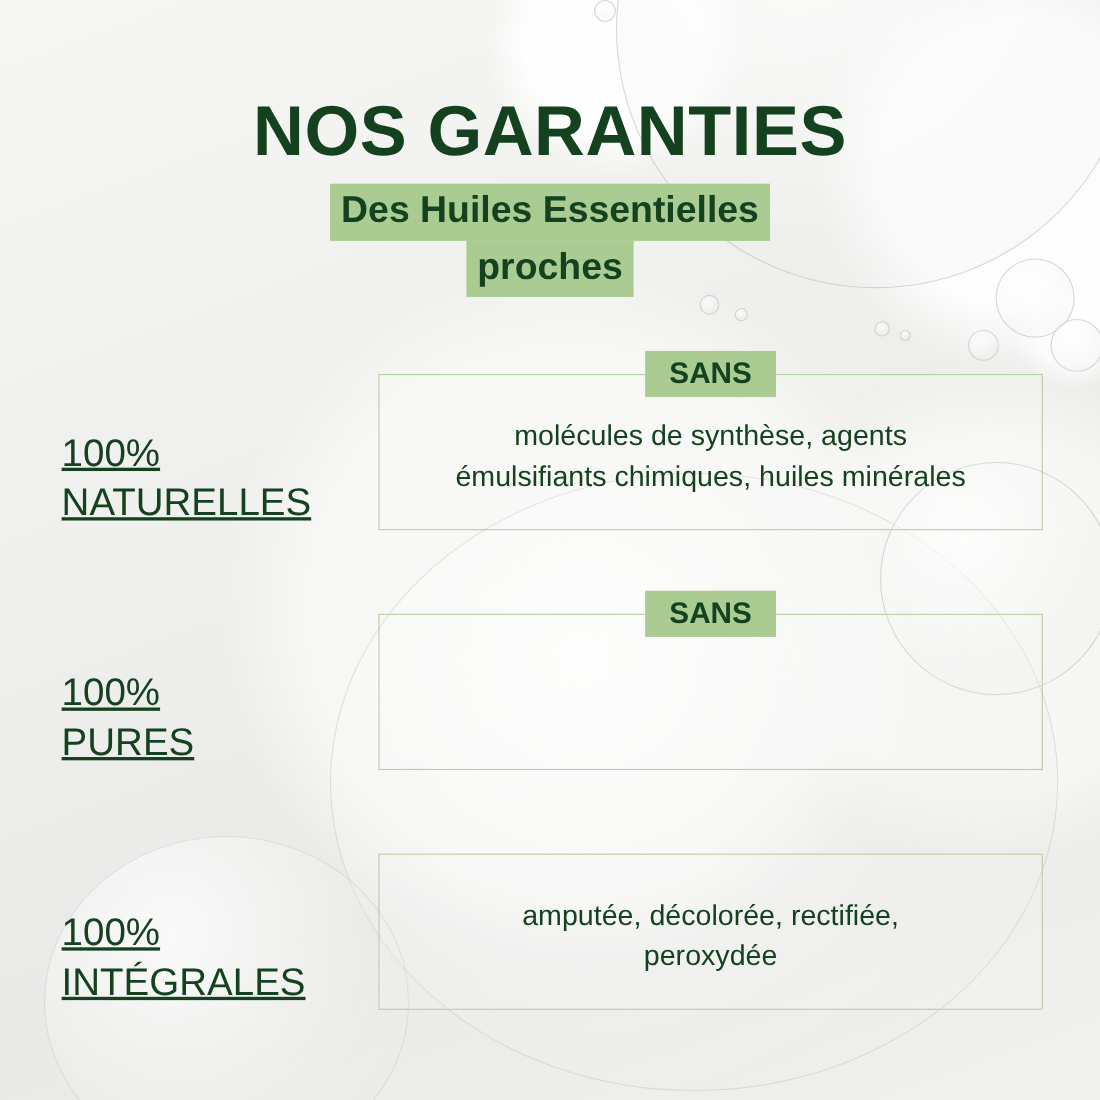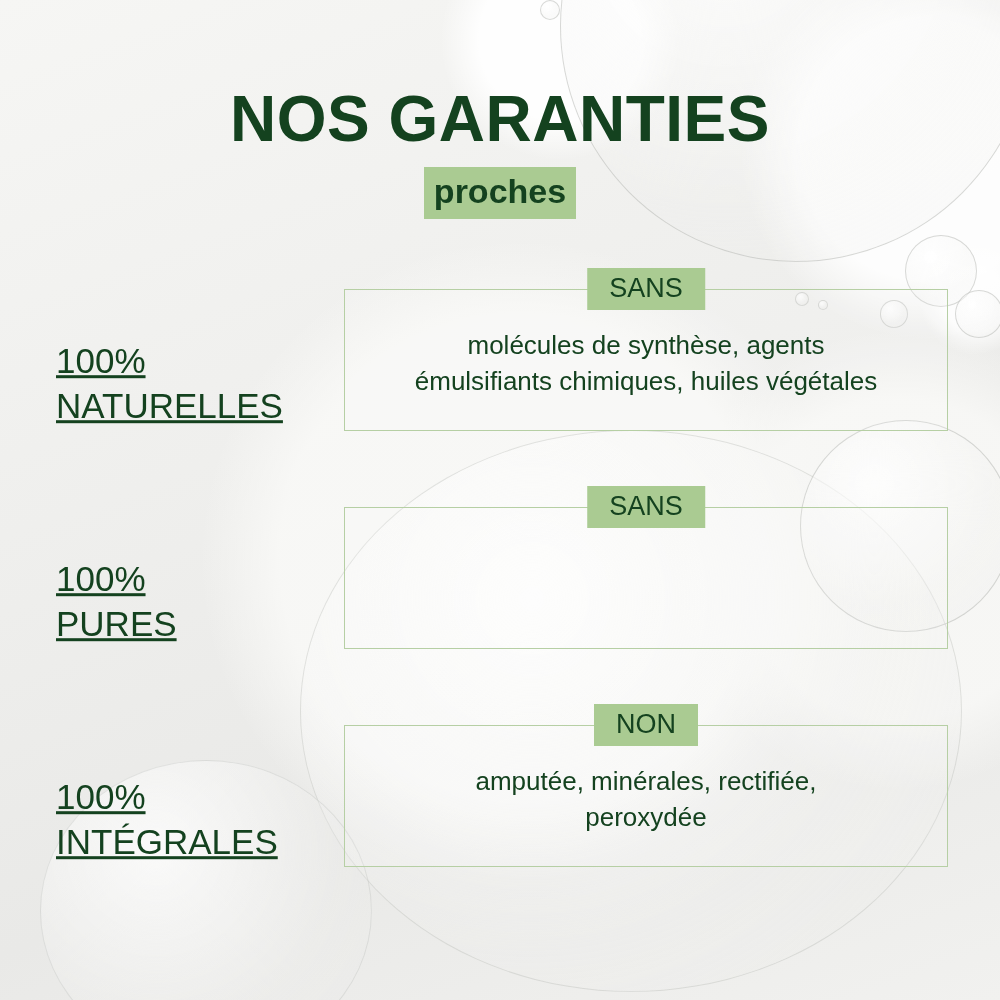--- a/index.html
+++ b/index.html
@@ -112,21 +112,21 @@
     background: rgba(255,255,255,0.12);
   }
   .row-tag {
     position: absolute;
     left: 50%;
     top: -22px;
     transform: translateX(-50%);
     background: #aacb92;
     color: #14421f;
     font-size: 27px;
-    font-weight: normal;
+    font-weight: bold;
     padding: 5px 22px 6px 22px;
     white-space: nowrap;
   }
   .row-text {
     position: absolute;
     left: 18px;
     right: 18px;
     top: 50%;
     transform: translateY(-46%);
     text-align: center;
@@ -152,50 +152,50 @@
   <div class="bubble b9"></div>
   <div class="bubble b10"></div>
   <div class="bubble b11"></div>
   <div class="bubble b12"></div>
 
   <div class="content">
 
     <div class="header">
       <h1 class="title">NOS GARANTIES</h1>
       <div class="subtitle-wrap">
+        <div><span class="subtitle-line">Des Huiles Essentielles</span></div>
         <div><span class="subtitle-line">proches</span></div>
       </div>
     </div>
 
     <div class="rows">
 
       <div class="row">
         <div class="row-label">100%
 NATURELLES</div>
         <div class="row-box">
           <div class="row-tag">SANS</div>
           <div class="row-text">molécules de synthèse, agents
-émulsifiants chimiques, huiles végétales</div>
+émulsifiants chimiques, huiles minérales</div>
         </div>
       </div>
 
       <div class="row">
         <div class="row-label">100%
 PURES</div>
         <div class="row-box">
           <div class="row-tag">SANS</div>
         </div>
       </div>
 
       <div class="row">
         <div class="row-label">100%
 INTÉGRALES</div>
         <div class="row-box">
-          <div class="row-tag">NON</div>
-          <div class="row-text">amputée, minérales, rectifiée,
+          <div class="row-text">amputée, décolorée, rectifiée,
 peroxydée</div>
         </div>
       </div>
 
     </div>
 
   </div>
 </div>
 
 </body></html>

